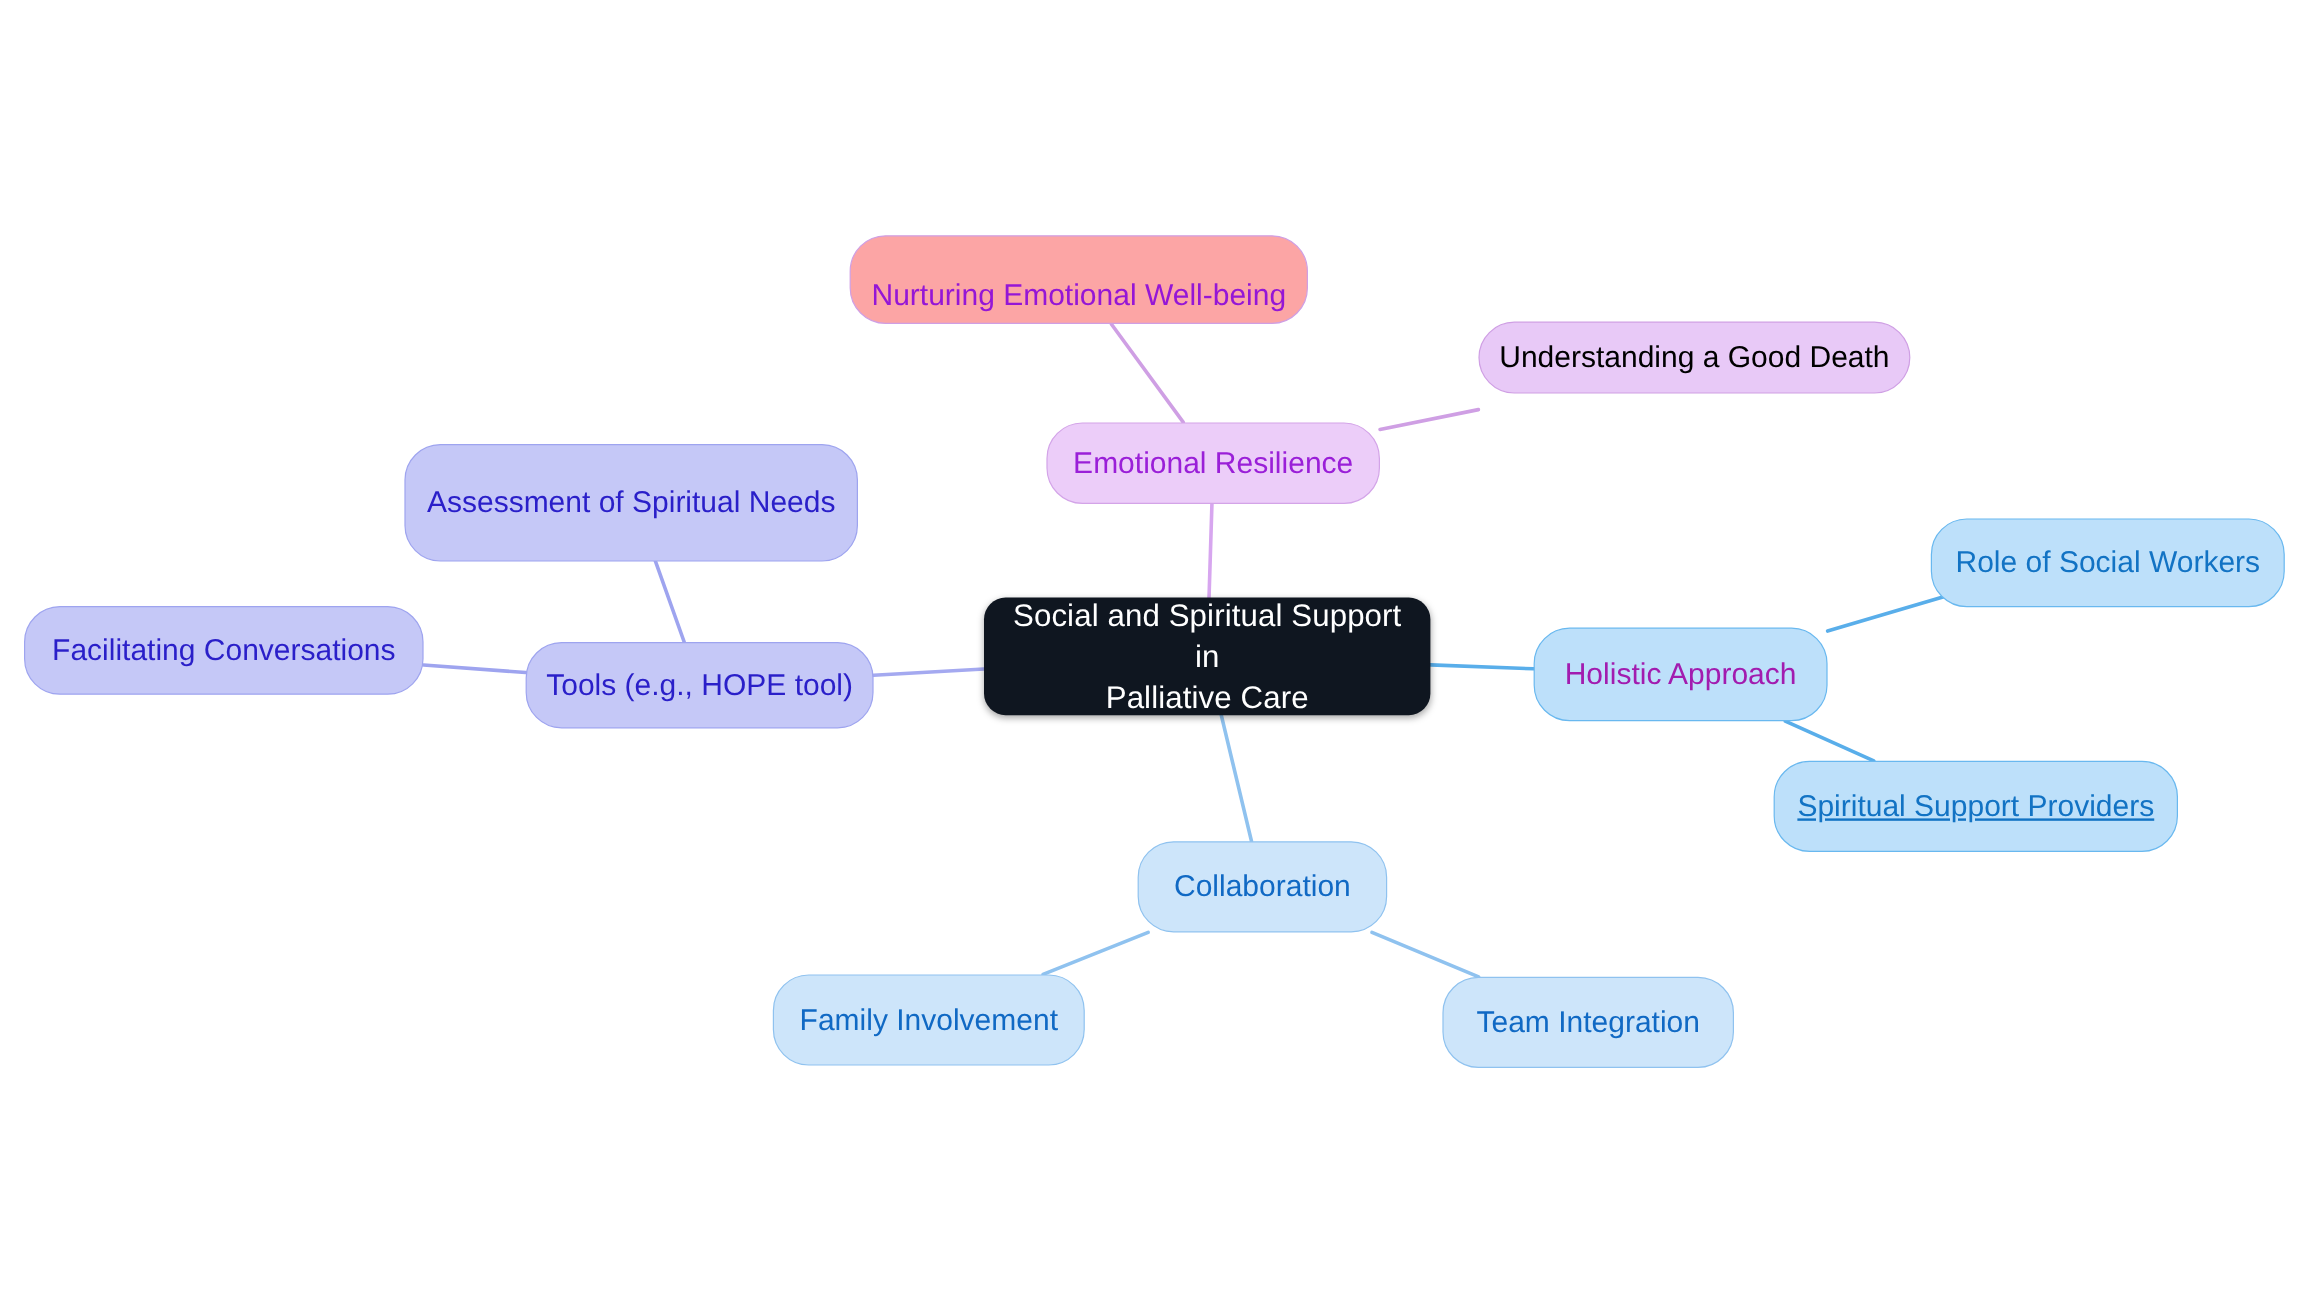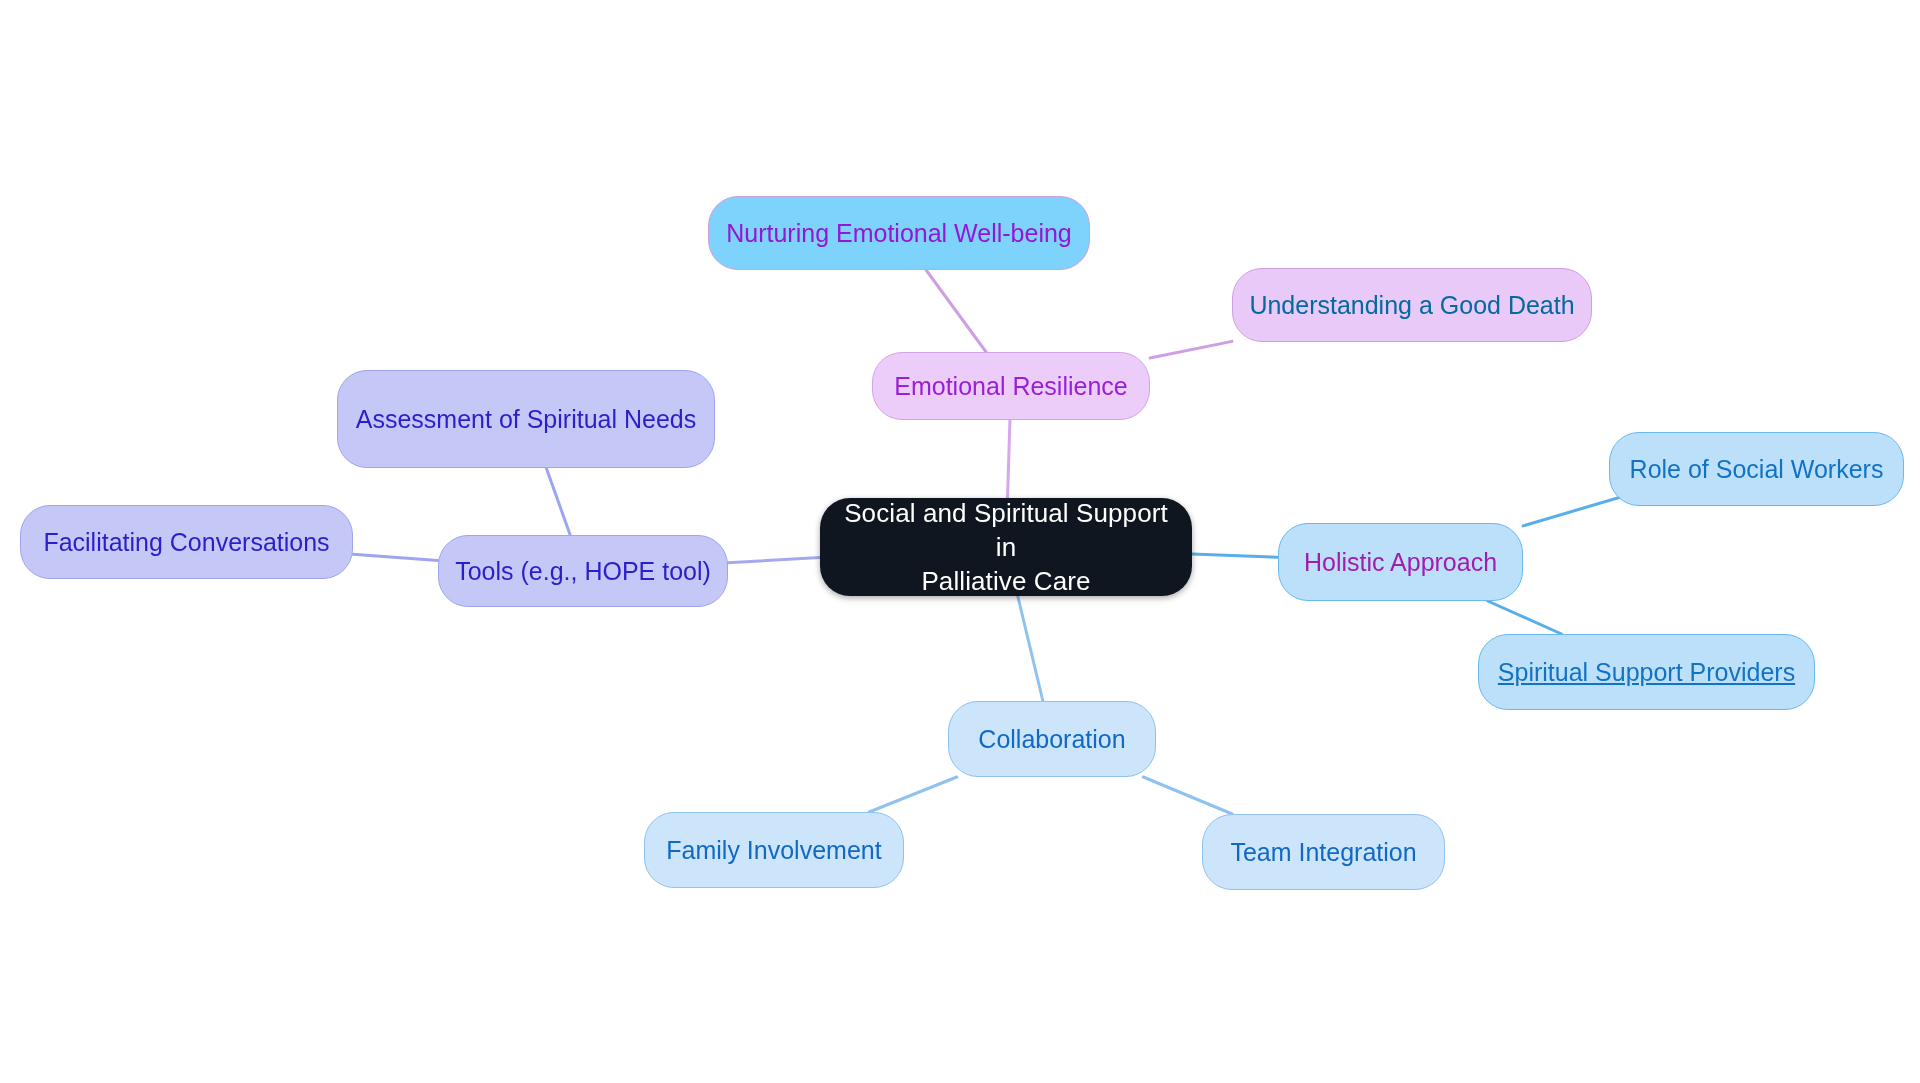--- a/index.html
+++ b/index.html
@@ -33,21 +33,21 @@
     justify-content: center;
     text-align: center;
     border-radius: 30px;
     border-style: solid;
     border-width: 1.6px;
     line-height: 1.32;
     white-space: pre-line;
     padding: 6px 14px;
   }
   .node.root {
-    border-radius: 30px;
+    border-radius: 18px;
     border-width: 0;
     background: #0f1620;
     color: #ffffff;
     font-size: 26px;
     letter-spacing: 0.1px;
     box-shadow: 0 2px 6px rgba(0,0,0,0.35);
   }
   .node.purple {
     background: #e8c9f7;
     border-color: #cf9fe4;
@@ -94,22 +94,22 @@
       <line x1="1523" y1="525.8693820224719" x2="1631.0523809523809" y2="494" stroke="#59aeea" stroke-width="3" stroke-linecap="round"></line>
       <line x1="1487.7181818181818" y1="601" x2="1561.5181818181818" y2="634" stroke="#59aeea" stroke-width="3" stroke-linecap="round"></line>
       <line x1="1017.7395833333334" y1="596" x2="1042.8958333333333" y2="701" stroke="#8fc2ef" stroke-width="3" stroke-linecap="round"></line>
       <line x1="956.8288288288288" y1="777" x2="869.1711711711712" y2="812" stroke="#8fc2ef" stroke-width="3" stroke-linecap="round"></line>
       <line x1="1143.3008849557523" y1="777" x2="1232.1991150442477" y2="814" stroke="#8fc2ef" stroke-width="3" stroke-linecap="round"></line>
     </svg>
   <div id="nodes">
       <div class="node root" style="left: 820px; top: 498px; width: 372px; height: 98px; background: rgb(15, 22, 32); color: rgb(255, 255, 255);"><span>Social and Spiritual Support in
 Palliative Care</span></div>
       <div class="node purple-branch" style="left: 872px; top: 352px; width: 278px; height: 68px; background: rgb(236, 205, 249); border-color: rgb(211, 164, 232); color: rgb(154, 31, 216);"><span>Emotional Resilience</span></div>
-      <div class="node purple" style="left: 708px; top: 196px; width: 382px; height: 74px; background: #7dd3fc; border-color: rgb(207, 159, 228); color: rgb(149, 22, 214);"><span>Nurturing Emotional Well-being</span></div>
-      <div class="node purple" style="left: 1232px; top: 268px; width: 360px; height: 74px; background: rgb(232, 201, 247); border-color: rgb(207, 159, 228); color: #0369a1;"><span>Understanding a Good Death</span></div>
+      <div class="node purple" style="left: 708px; top: 196px; width: 382px; height: 74px; background: #fca5a5; border-color: rgb(207, 159, 228); color: rgb(149, 22, 214); align-items: flex-end;"><span>Nurturing Emotional Well-being</span></div>
+      <div class="node purple" style="left: 1232px; top: 268px; width: 360px; height: 60px; background: rgb(232, 201, 247); border-color: rgb(207, 159, 228); color: #000000;"><span>Understanding a Good Death</span></div>
       <div class="node indigo" style="left: 438px; top: 535px; width: 290px; height: 72px; background: rgb(197, 200, 247); border-color: rgb(158, 164, 239); color: rgb(42, 31, 201);"><span>Tools (e.g., HOPE tool)</span></div>
       <div class="node indigo" style="left: 337px; top: 370px; width: 378px; height: 98px; background: rgb(197, 200, 247); border-color: rgb(158, 164, 239); color: rgb(42, 31, 201);"><span>Assessment of Spiritual Needs</span></div>
       <div class="node indigo" style="left: 20px; top: 505px; width: 333px; height: 74px; background: rgb(197, 200, 247); border-color: rgb(158, 164, 239); color: rgb(42, 31, 201);"><span>Facilitating Conversations</span></div>
       <div class="node blue" style="left: 1278px; top: 523px; width: 245px; height: 78px; background: rgb(189, 224, 250); border-color: rgb(105, 184, 239); color: #a21caf;"><span>Holistic Approach</span></div>
       <div class="node blue" style="left: 1609px; top: 420px; width: 295px; height: 74px; background: rgb(189, 224, 250); border-color: rgb(105, 184, 239); color: rgb(18, 115, 196); margin-top: 12px;"><span>Role of Social Workers</span></div>
       <div class="node blue" style="left: 1478px; top: 634px; width: 337px; height: 76px; background: rgb(189, 224, 250); border-color: rgb(105, 184, 239); color: rgb(18, 115, 196); text-decoration: underline;"><span>Spiritual Support Providers</span></div>
       <div class="node blue-soft" style="left: 948px; top: 701px; width: 208px; height: 76px; background: rgb(205, 229, 250); border-color: rgb(143, 194, 239); color: rgb(16, 105, 196);"><span>Collaboration</span></div>
       <div class="node blue-soft" style="left: 644px; top: 812px; width: 260px; height: 76px; background: rgb(205, 229, 250); border-color: rgb(143, 194, 239); color: rgb(16, 105, 196);"><span>Family Involvement</span></div>
       <div class="node blue-soft" style="left: 1202px; top: 814px; width: 243px; height: 76px; background: rgb(205, 229, 250); border-color: rgb(143, 194, 239); color: rgb(16, 105, 196);"><span>Team Integration</span></div>
     </div>

